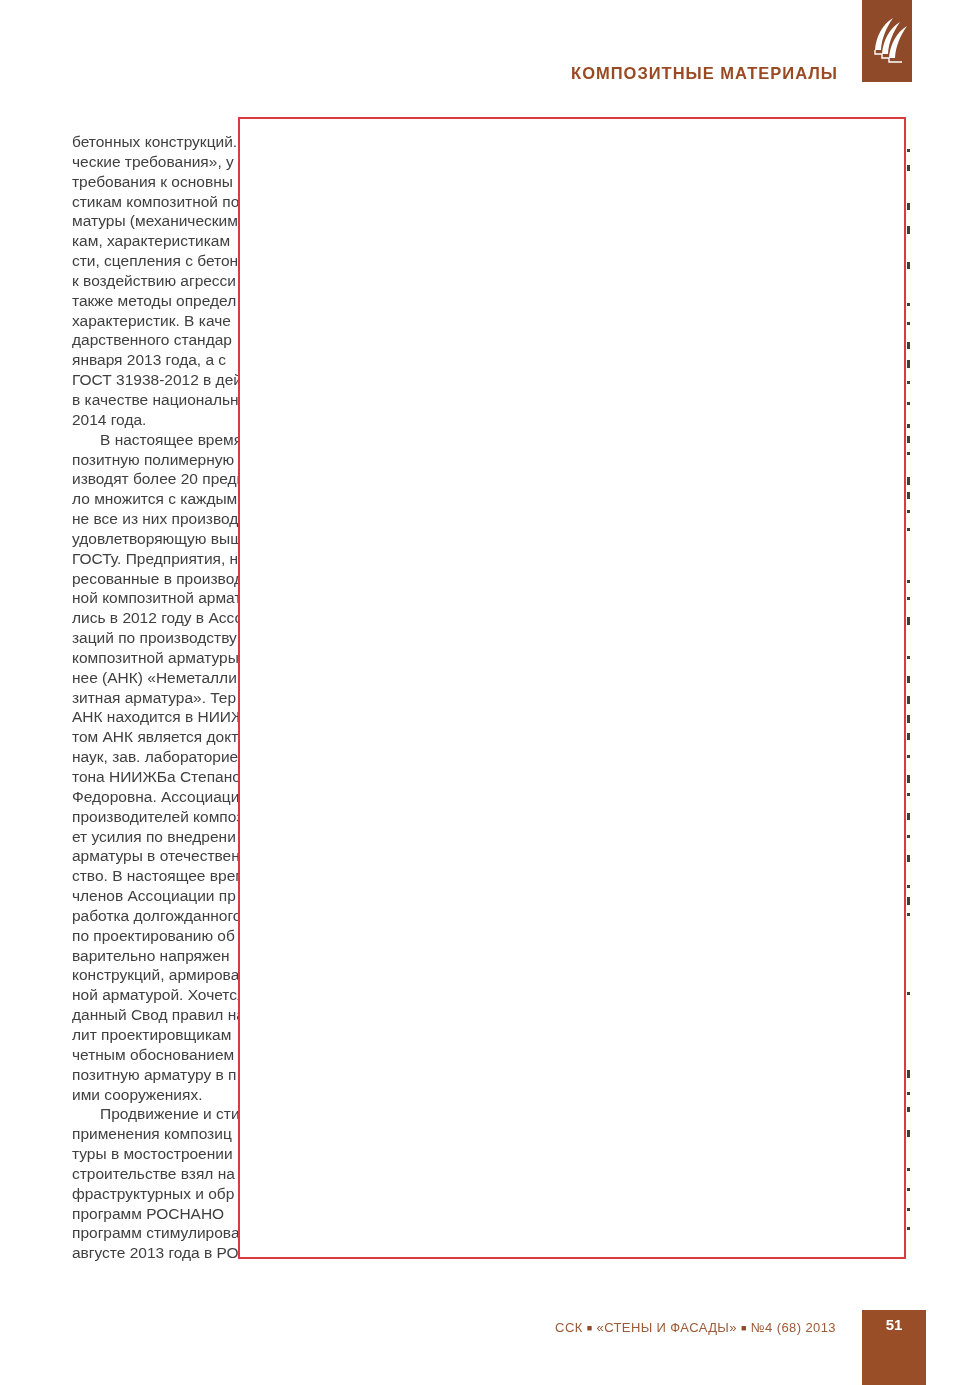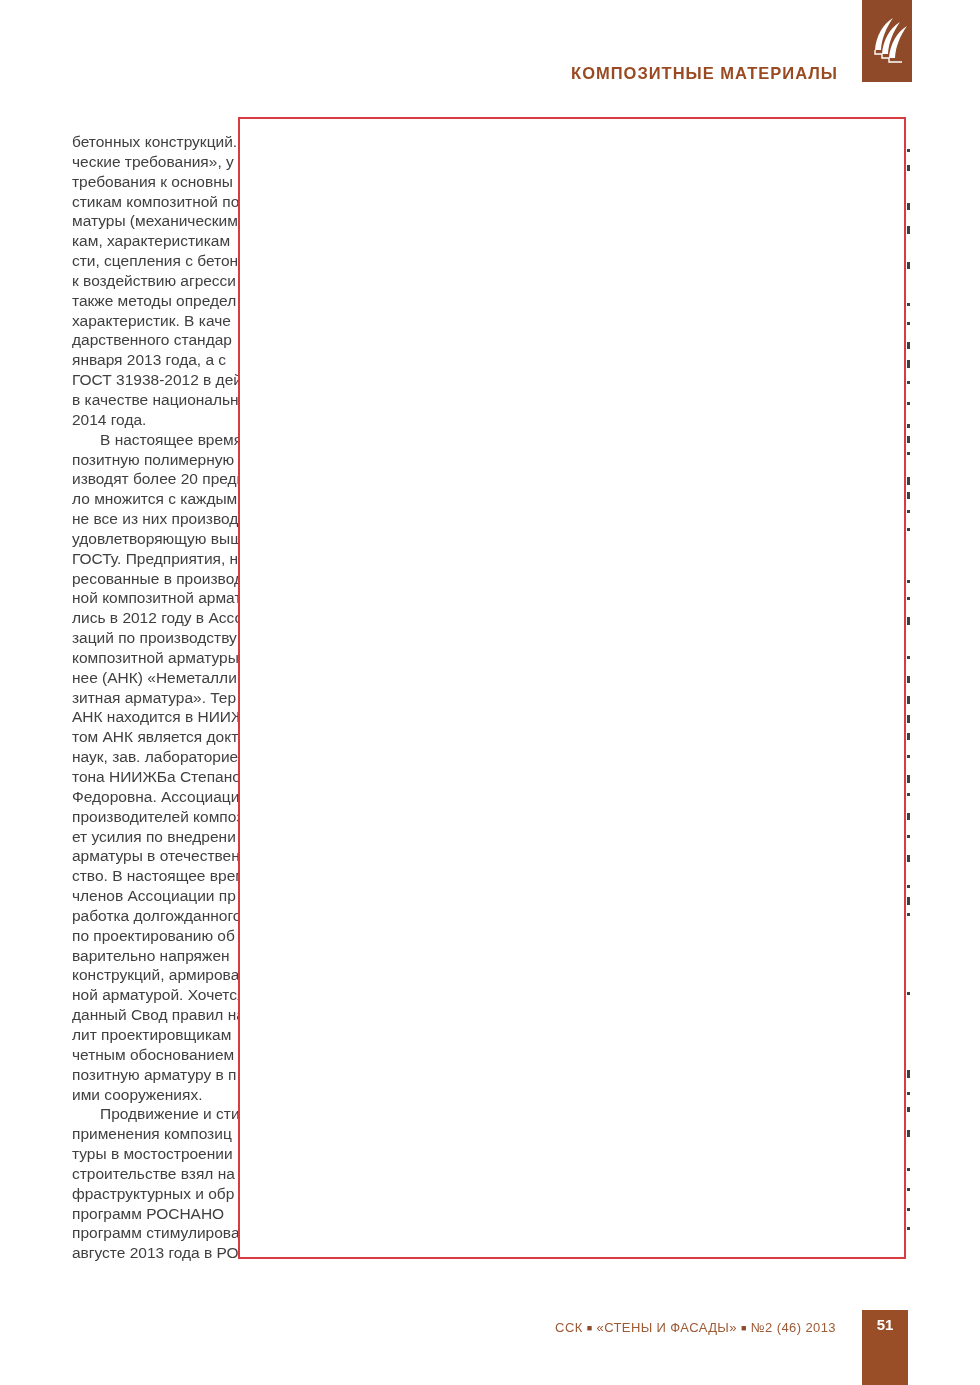--- a/index.html
+++ b/index.html
@@ -47,21 +47,21 @@
 
   
   .footer-line {
     position:absolute; top:1320px; right:144px;
     font-size:13px; letter-spacing:0.4px; color:#9d5a36; white-space:nowrap;
   }
   .footer-line .bullet {
     font-size:9px; color:#8e4a29; vertical-align:1px; padding:0 4px;
   }
   .page-num-box {
-    position:absolute; left:862px; top:1310px; width:46px; height:75px;
+    position:absolute; left:862px; top:1310px; width:64px; height:75px;
     background:#9a4e28; color:#ffffff; text-align:center;
   }
   .page-num { padding-top:6px; font-weight:bold; font-size:15px; }
 </style>
 </head>
 <body>
 
 <div class="page">
 
   <div class="header-title">КОМПОЗИТНЫЕ МАТЕРИАЛЫ</div>
@@ -180,20 +180,20 @@
       <div class="frag" style="top: 1092px; height: 3px;"></div>
       <div class="frag" style="top: 1107px; height: 5px;"></div>
       <div class="frag" style="top: 1130px; height: 7px;"></div>
       <div class="frag" style="top: 1168px; height: 3px;"></div>
       <div class="frag" style="top: 1188px; height: 3px;"></div>
       <div class="frag" style="top: 1208px; height: 3px;"></div>
       <div class="frag" style="top: 1227px; height: 3px;"></div>
     </div>
 
   <div class="footer-line">
-    <span>ССК</span><span class="bullet">■</span><span>«СТЕНЫ И ФАСАДЫ»</span><span class="bullet">■</span><span>№2 (46) 2013</span>
+    <span>ССК</span><span class="bullet">■</span><span>«СТЕНЫ И ФАСАДЫ»</span><span class="bullet">■</span><span>№4 (68) 2013</span>
   </div>
 
   <div class="page-num-box">
     <div class="page-num">51</div>
   </div>
 
 </div>
 
 </body></html>

